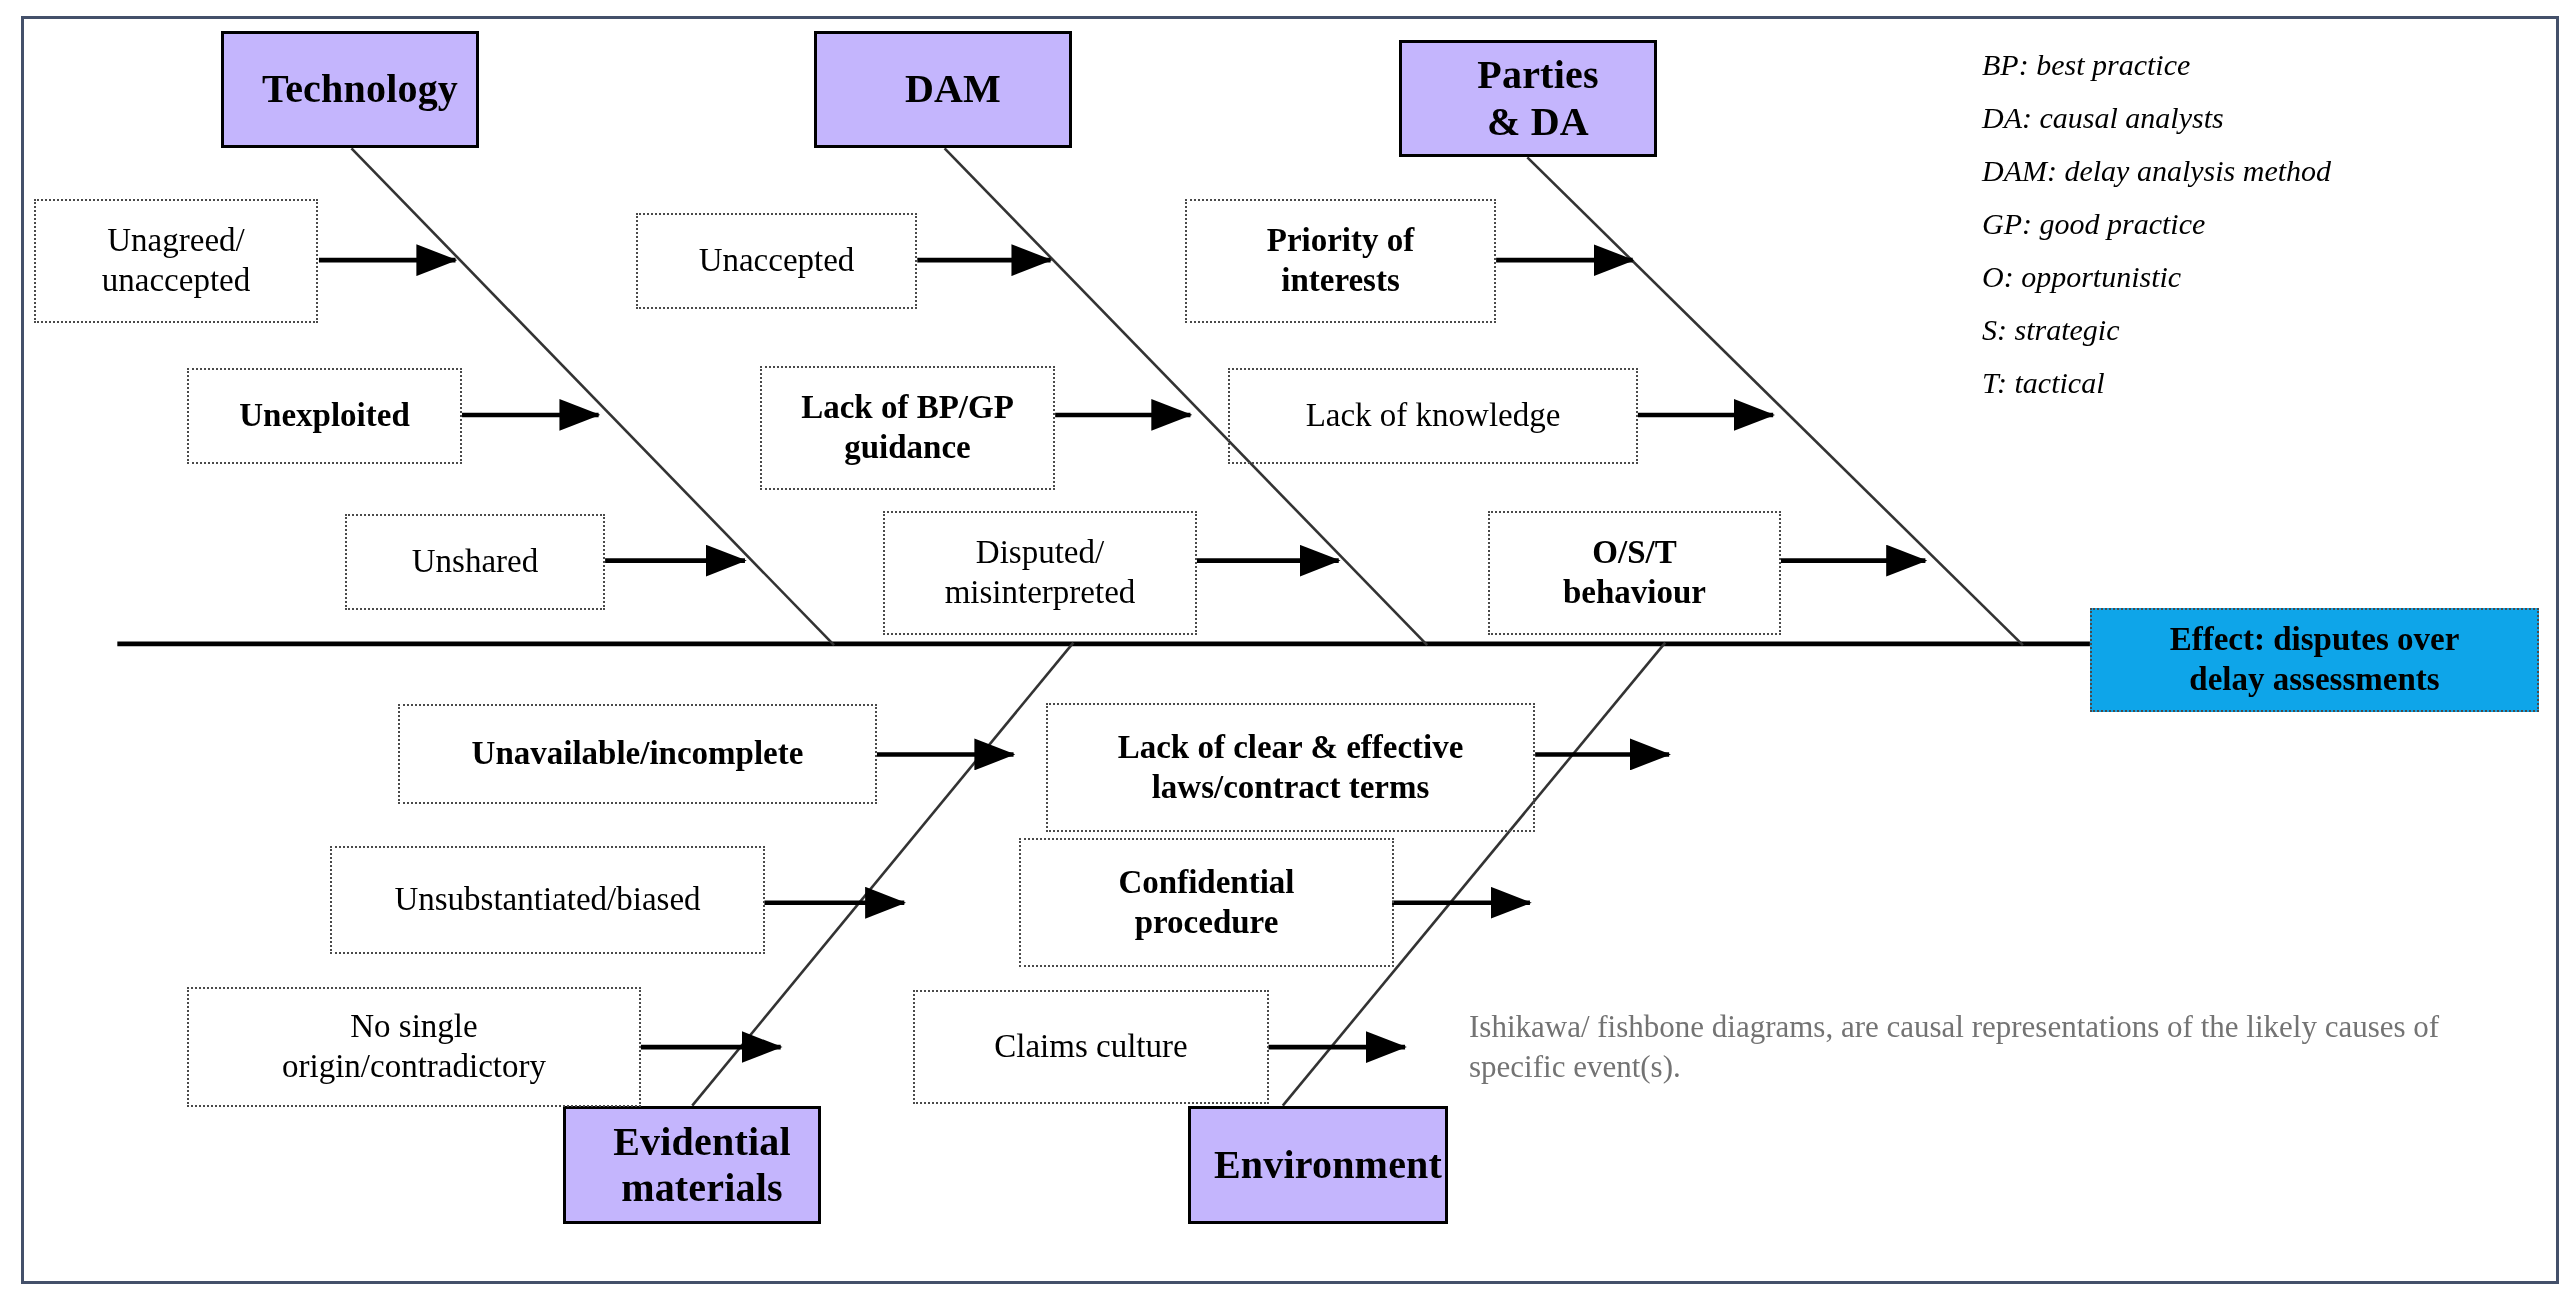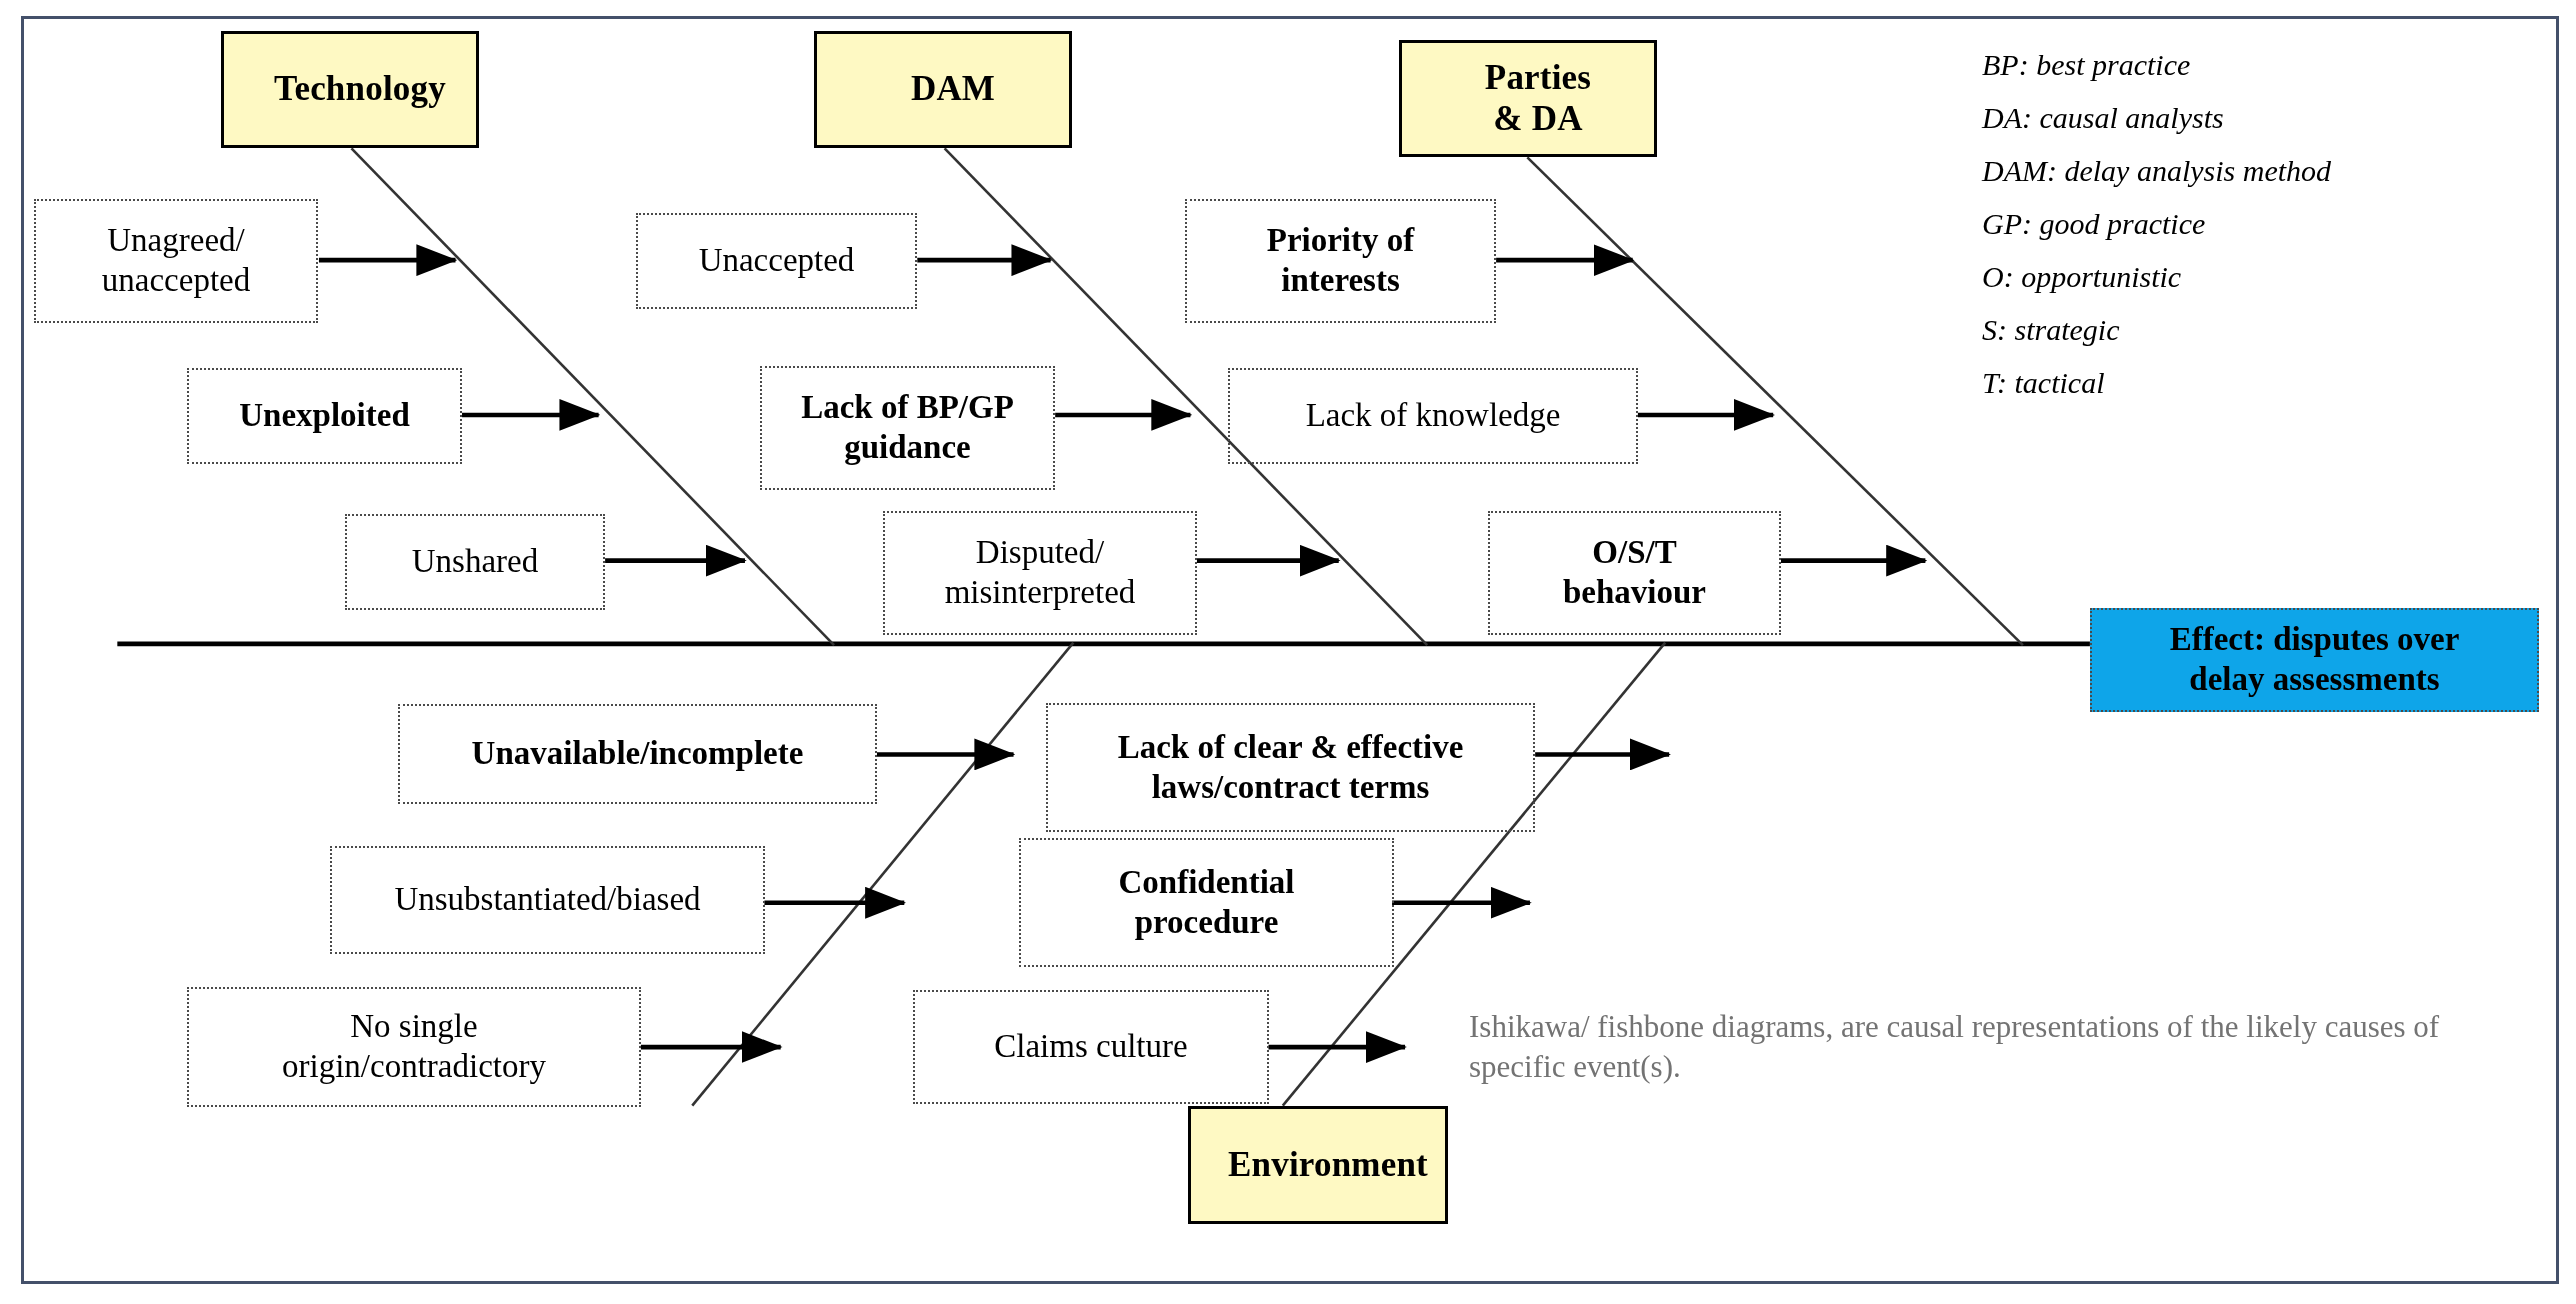--- a/index.html
+++ b/index.html
@@ -18,27 +18,27 @@
     border:3.9px solid #44506a;
     background:#ffffff;
     box-sizing:border-box;
   }
   #svg-layer{
     position:absolute;left:0;top:0;width:2576px;height:1304px;
     pointer-events:none;
   }
   .cat-box{
     position:absolute;
-    background:#fef9c3;
+    background:#c4b5fd;
     border:3.9px solid #000000;
     box-sizing:border-box;
     display:flex;align-items:center;justify-content:center;
     text-align:center;
     font-weight:bold;
-    font-size:35px;
+    font-size:40px;
     line-height:1.16;
     color:#000000;
     letter-spacing:0.2px;
     padding-left:20px;
   }
   .cause-box{
     position:absolute;
     border:2.6px dotted #4a4a4a;
     background:transparent;
     box-sizing:border-box;
@@ -131,20 +131,23 @@
   </div>
 
   <div class="cat-box" style="left:814px;top:31px;width:258px;height:117px;">
     <span>DAM</span>
   </div>
 
   <div class="cat-box" style="left:1399px;top:40px;width:258px;height:117px;">
     <span>Parties<br>&amp; DA</span>
   </div>
 
+  <div class="cat-box" style="left:563px;top:1106px;width:258px;height:118px;">
+    <span>Evidential<br>materials</span>
+  </div>
 
   <div class="cat-box" style="left:1188px;top:1106px;width:260px;height:118px;">
     <span>Environment</span>
   </div>
 
   <div class="cause-box" style="left:34px;top:199px;width:284px;height:124px;">
     <span>Unagreed/<br>unaccepted</span>
   </div>
   <div class="cause-box bold" style="left:187px;top:368px;width:275px;height:96px;">
     <span>Unexploited</span>

